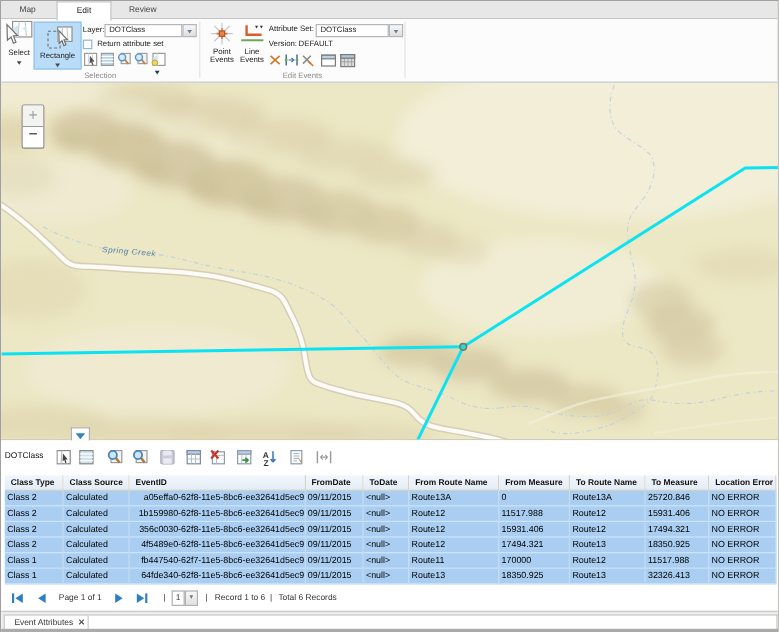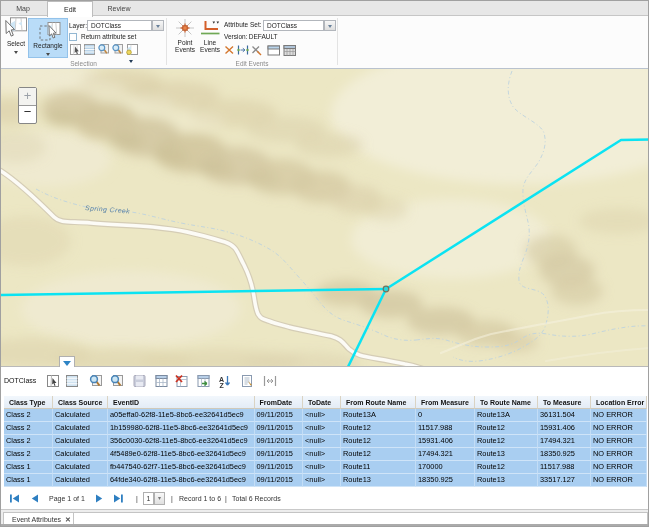--- a/index.html
+++ b/index.html
@@ -30,21 +30,21 @@
 #collapsetab:after{content:"";position:absolute;left:3px;top:3.5px;width:0;height:0;border-left:4.5px solid transparent;border-right:4.5px solid transparent;border-top:5px solid #2e84c5;}
 
 #panel{position:absolute;left:0;top:366px;width:649px;height:161px;background:#fff;font-size:7px;}
 #ptoolbar{position:absolute;left:0;top:0;width:100%;height:28px;background:#fff;}
 #ptoolbar .tl{position:absolute;left:3px;top:10px;font-size:7px;color:#111;}
 
 #grid{position:absolute;left:3px;top:29px;width:643px;}
 table{border-collapse:separate;border-spacing:0;width:643px;table-layout:fixed;font-size:7.4px;}
 th{background:linear-gradient(#f2f7fc,#e3ecf6);font-weight:bold;color:#111;text-align:left;padding:0 0 0 5px;height:13px;border-right:1px solid #dad3c3;border-bottom:1px solid #d0c9b9;white-space:nowrap;overflow:hidden;font-size:7px;}
 td{background:#a9cef1;color:#000;padding:0 0 0 2px;height:12.95px;border-right:1px solid #c3ddf6;border-bottom:1px solid #cfe4f8;white-space:nowrap;overflow:hidden;}
-td.eid{font-size:7.4px;}
+td.eid{font-size:7.4px;text-align:right;}
 
 #pager{position:absolute;left:0;top:120px;width:100%;height:21px;font-size:7px;color:#333;}
 #pager span{position:absolute;top:8px;}
 
 #tabbar{position:absolute;left:0;top:142px;width:649px;height:19px;background:#ededed;border-top:1px solid #c9c9c9;}
 #tabbar .etab{position:absolute;left:2px;top:2px;width:71px;height:14px;background:#fff;border:1px solid #c4c4c4;font-size:7px;color:#333;line-height:13px;padding-left:8px;}
 #tabbar .rest{position:absolute;left:73px;top:2px;right:2px;height:14px;background:#fff;border:1px solid #c4c4c4;border-left:none;}
 #tabbar .bstrip{position:absolute;left:0;bottom:0;width:100%;height:4px;background:#ababab;}
 .x{font-size:7px;color:#555;font-weight:bold;}
 </style>
@@ -337,21 +337,21 @@
             </tr>
         <tr>
               <td>Class 2</td>
               <td>Calculated</td>
               <td class="eid">a05effa0-62f8-11e5-8bc6-ee32641d5ec9</td>
               <td>09/11/2015</td>
               <td>&lt;null&gt;</td>
               <td>Route13A</td>
               <td>0</td>
               <td>Route13A</td>
-              <td>36131.504</td>
+              <td>25720.846</td>
               <td>NO ERROR</td>
             </tr>
         <tr>
               <td>Class 2</td>
               <td>Calculated</td>
               <td class="eid">1b159980-62f8-11e5-8bc6-ee32641d5ec9</td>
               <td>09/11/2015</td>
               <td>&lt;null&gt;</td>
               <td>Route12</td>
               <td>11517.988</td>
@@ -397,21 +397,21 @@
             </tr>
         <tr>
               <td>Class 1</td>
               <td>Calculated</td>
               <td class="eid">64fde340-62f8-11e5-8bc6-ee32641d5ec9</td>
               <td>09/11/2015</td>
               <td>&lt;null&gt;</td>
               <td>Route13</td>
               <td>18350.925</td>
               <td>Route13</td>
-              <td>33517.127</td>
+              <td>32326.413</td>
               <td>NO ERROR</td>
             </tr>
       </tbody>
         </table>
     </div>
     <div id="pager">
       <svg style="position:absolute;left:9px;top:7px;" width="120" height="10" viewBox="0 0 120 10">
         <g>
             <rect x="0" y="0.5" width="1.8" height="8" fill="#2e7fc1"></rect>
             <path d="M9 0.5 L9 8.5 L2.8 4.5 Z" fill="#2e7fc1"></path>

